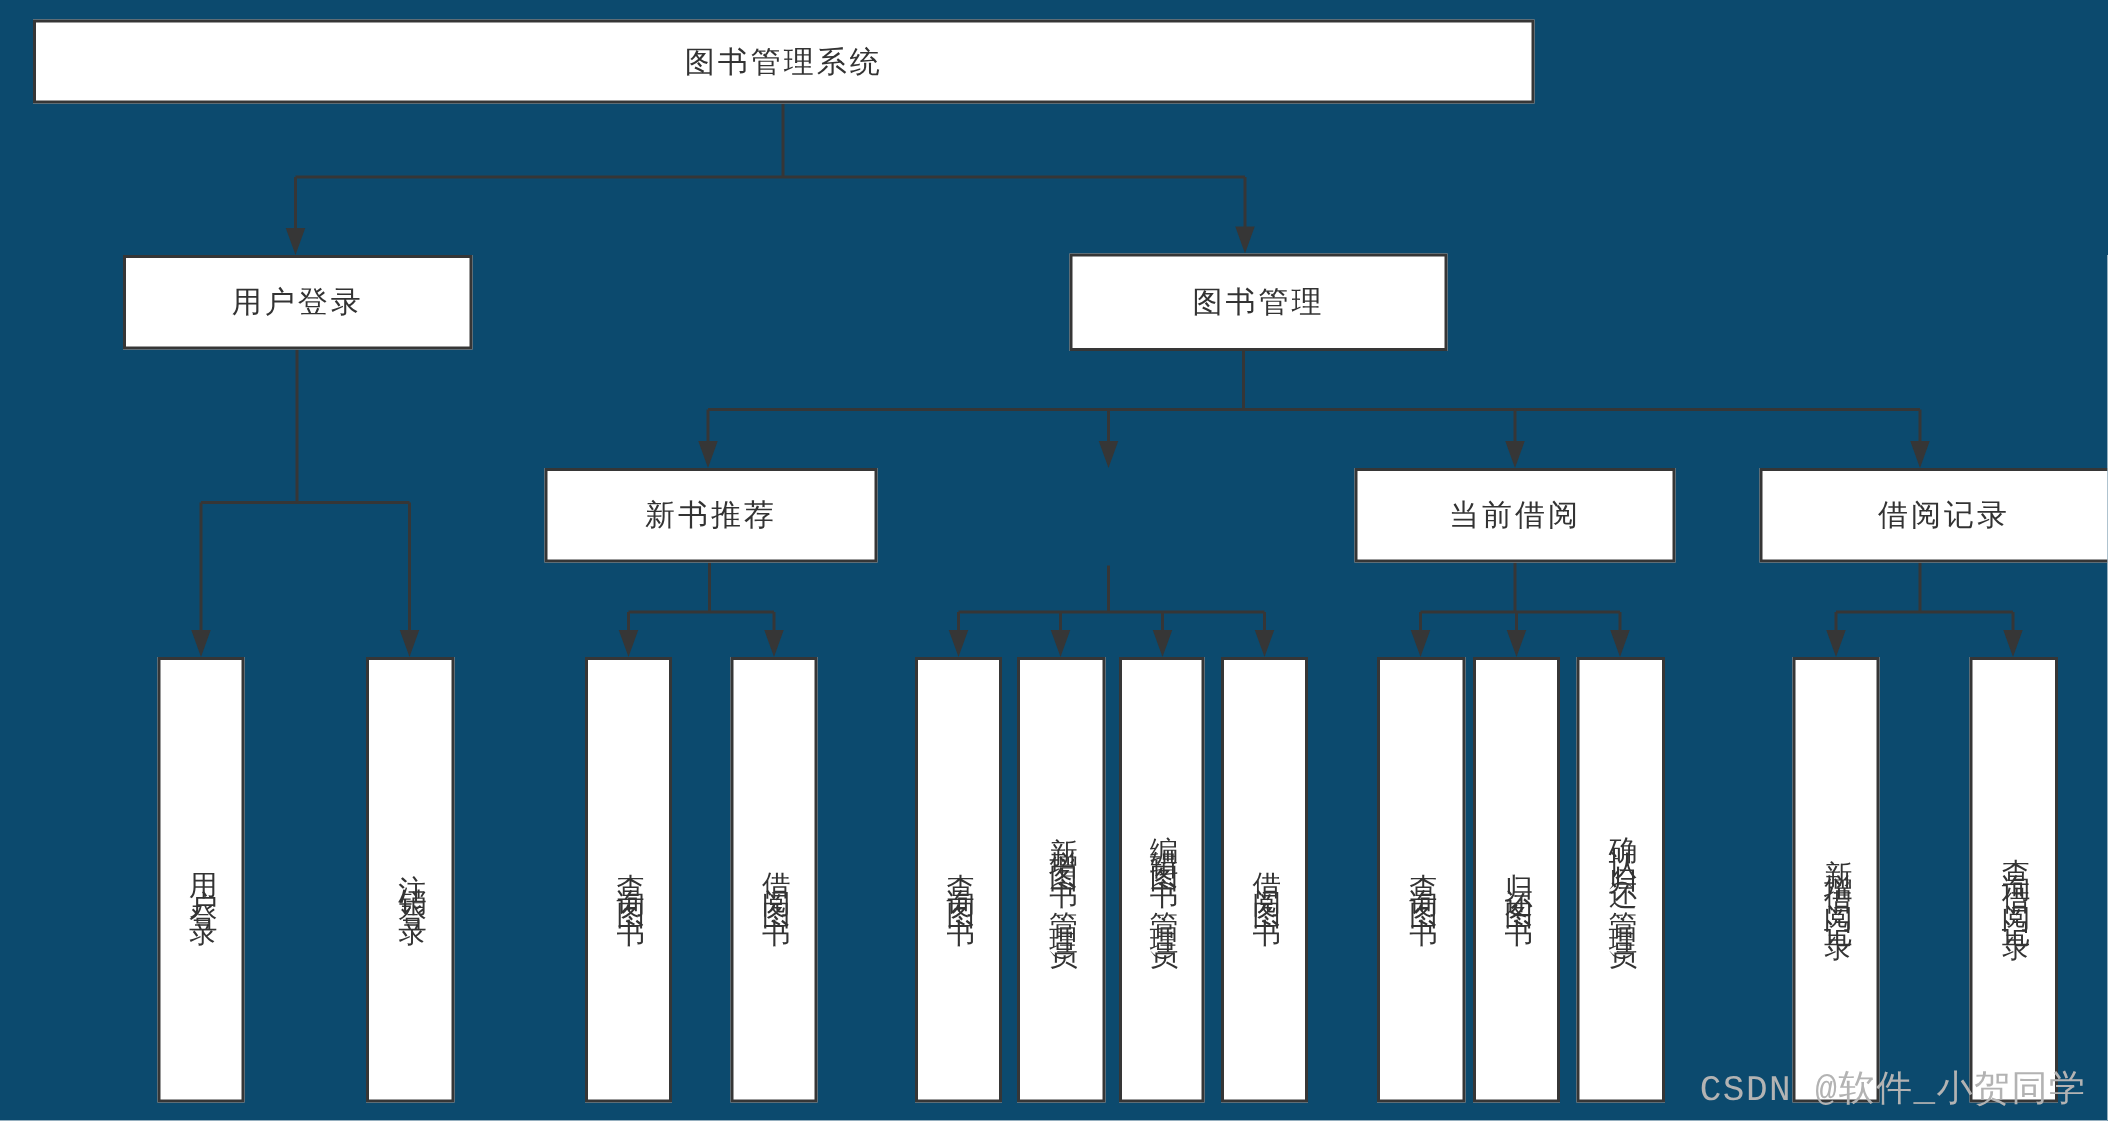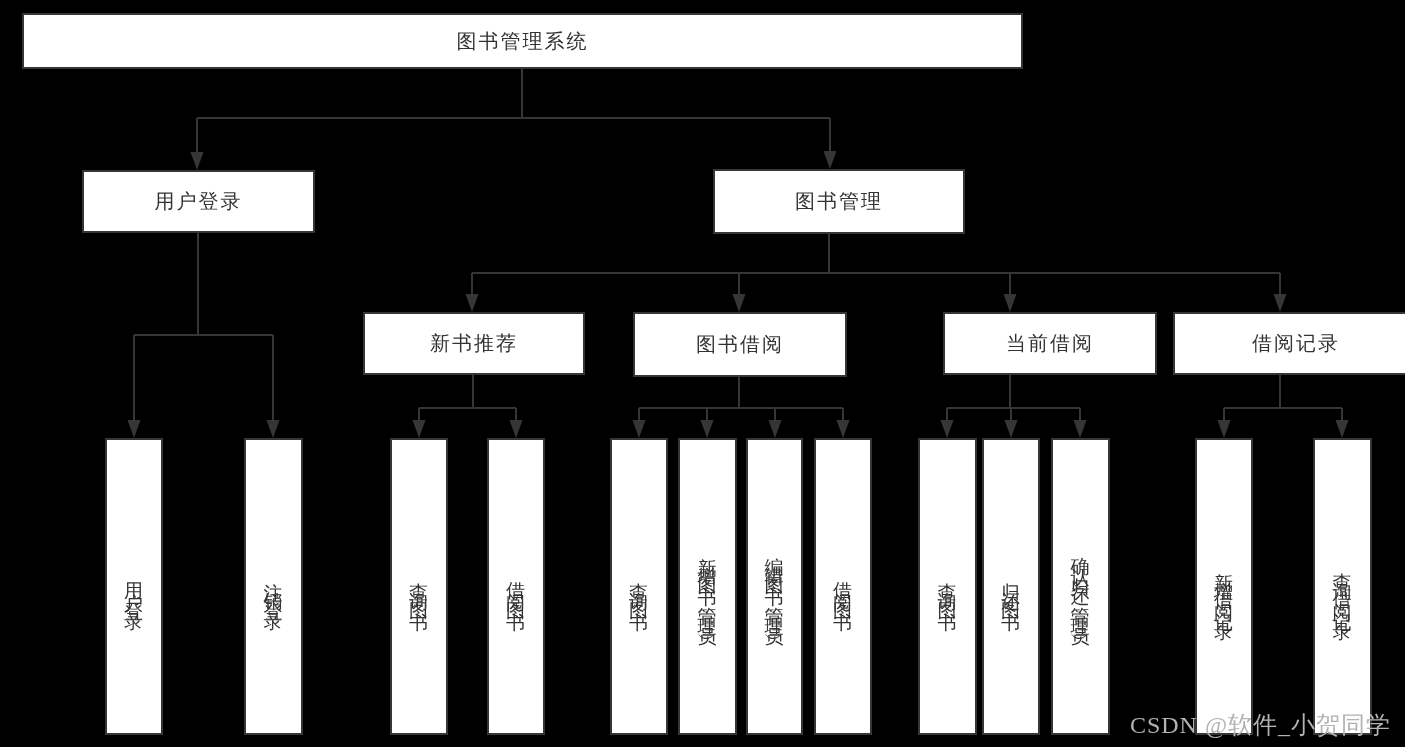--- a/index.html
+++ b/index.html
@@ -1,20 +1,20 @@
 <!DOCTYPE html>
 <html><head>
 <meta charset="utf-8">
 <style>
   html,body{margin:0;padding:0;background:#ffffff;}
   .stage{
     position:relative;
     width:1405px;height:747px;
-    background:#000000;
-    font-family:Liberation Serif, serif;
+    background:#0c4a6e;
+    font-family:Liberation Mono, monospace;
     overflow:hidden;
   }
   .connectors{position:absolute;left:0;top:0;width:1405px;height:747px;z-index:1;}
   .node{
     position:absolute;
     background:#ffffff;
     border:2px solid #363636;
     box-sizing:border-box;
     display:flex;align-items:center;justify-content:center;
     color:#333333;
@@ -116,24 +116,21 @@
   <div class="node" style="left:82px;top:170px;width:233px;height:63px;">
     <span class="h-label">用户登录</span>
   </div>
   <div class="node" style="left:713px;top:169px;width:252px;height:65px;">
     <span class="h-label">图书管理</span>
   </div>
 
   <div class="node" style="left:363px;top:312px;width:222px;height:63px;">
     <span class="h-label">新书推荐</span>
   </div>
-  <div class="node" style="left:633px;top:312px;width:214px;height:65px;">
-    <span class="h-label">图书借阅</span>
-  </div>
-  <div class="node" style="left:903px;top:312px;width:214px;height:63px;margin-left:40px;">
+  <div class="node" style="left:903px;top:312px;width:214px;height:63px;">
     <span class="h-label">当前借阅</span>
   </div>
   <div class="node" style="left:1173px;top:312px;width:246px;height:63px;">
     <span class="h-label">借阅记录</span>
   </div>
 
   <div class="node" style="left:105px;top:438px;width:58px;height:297px;">
     <span class="v-label">用户登录</span>
   </div>
   <div class="node" style="left:244px;top:438px;width:59px;height:297px;">

